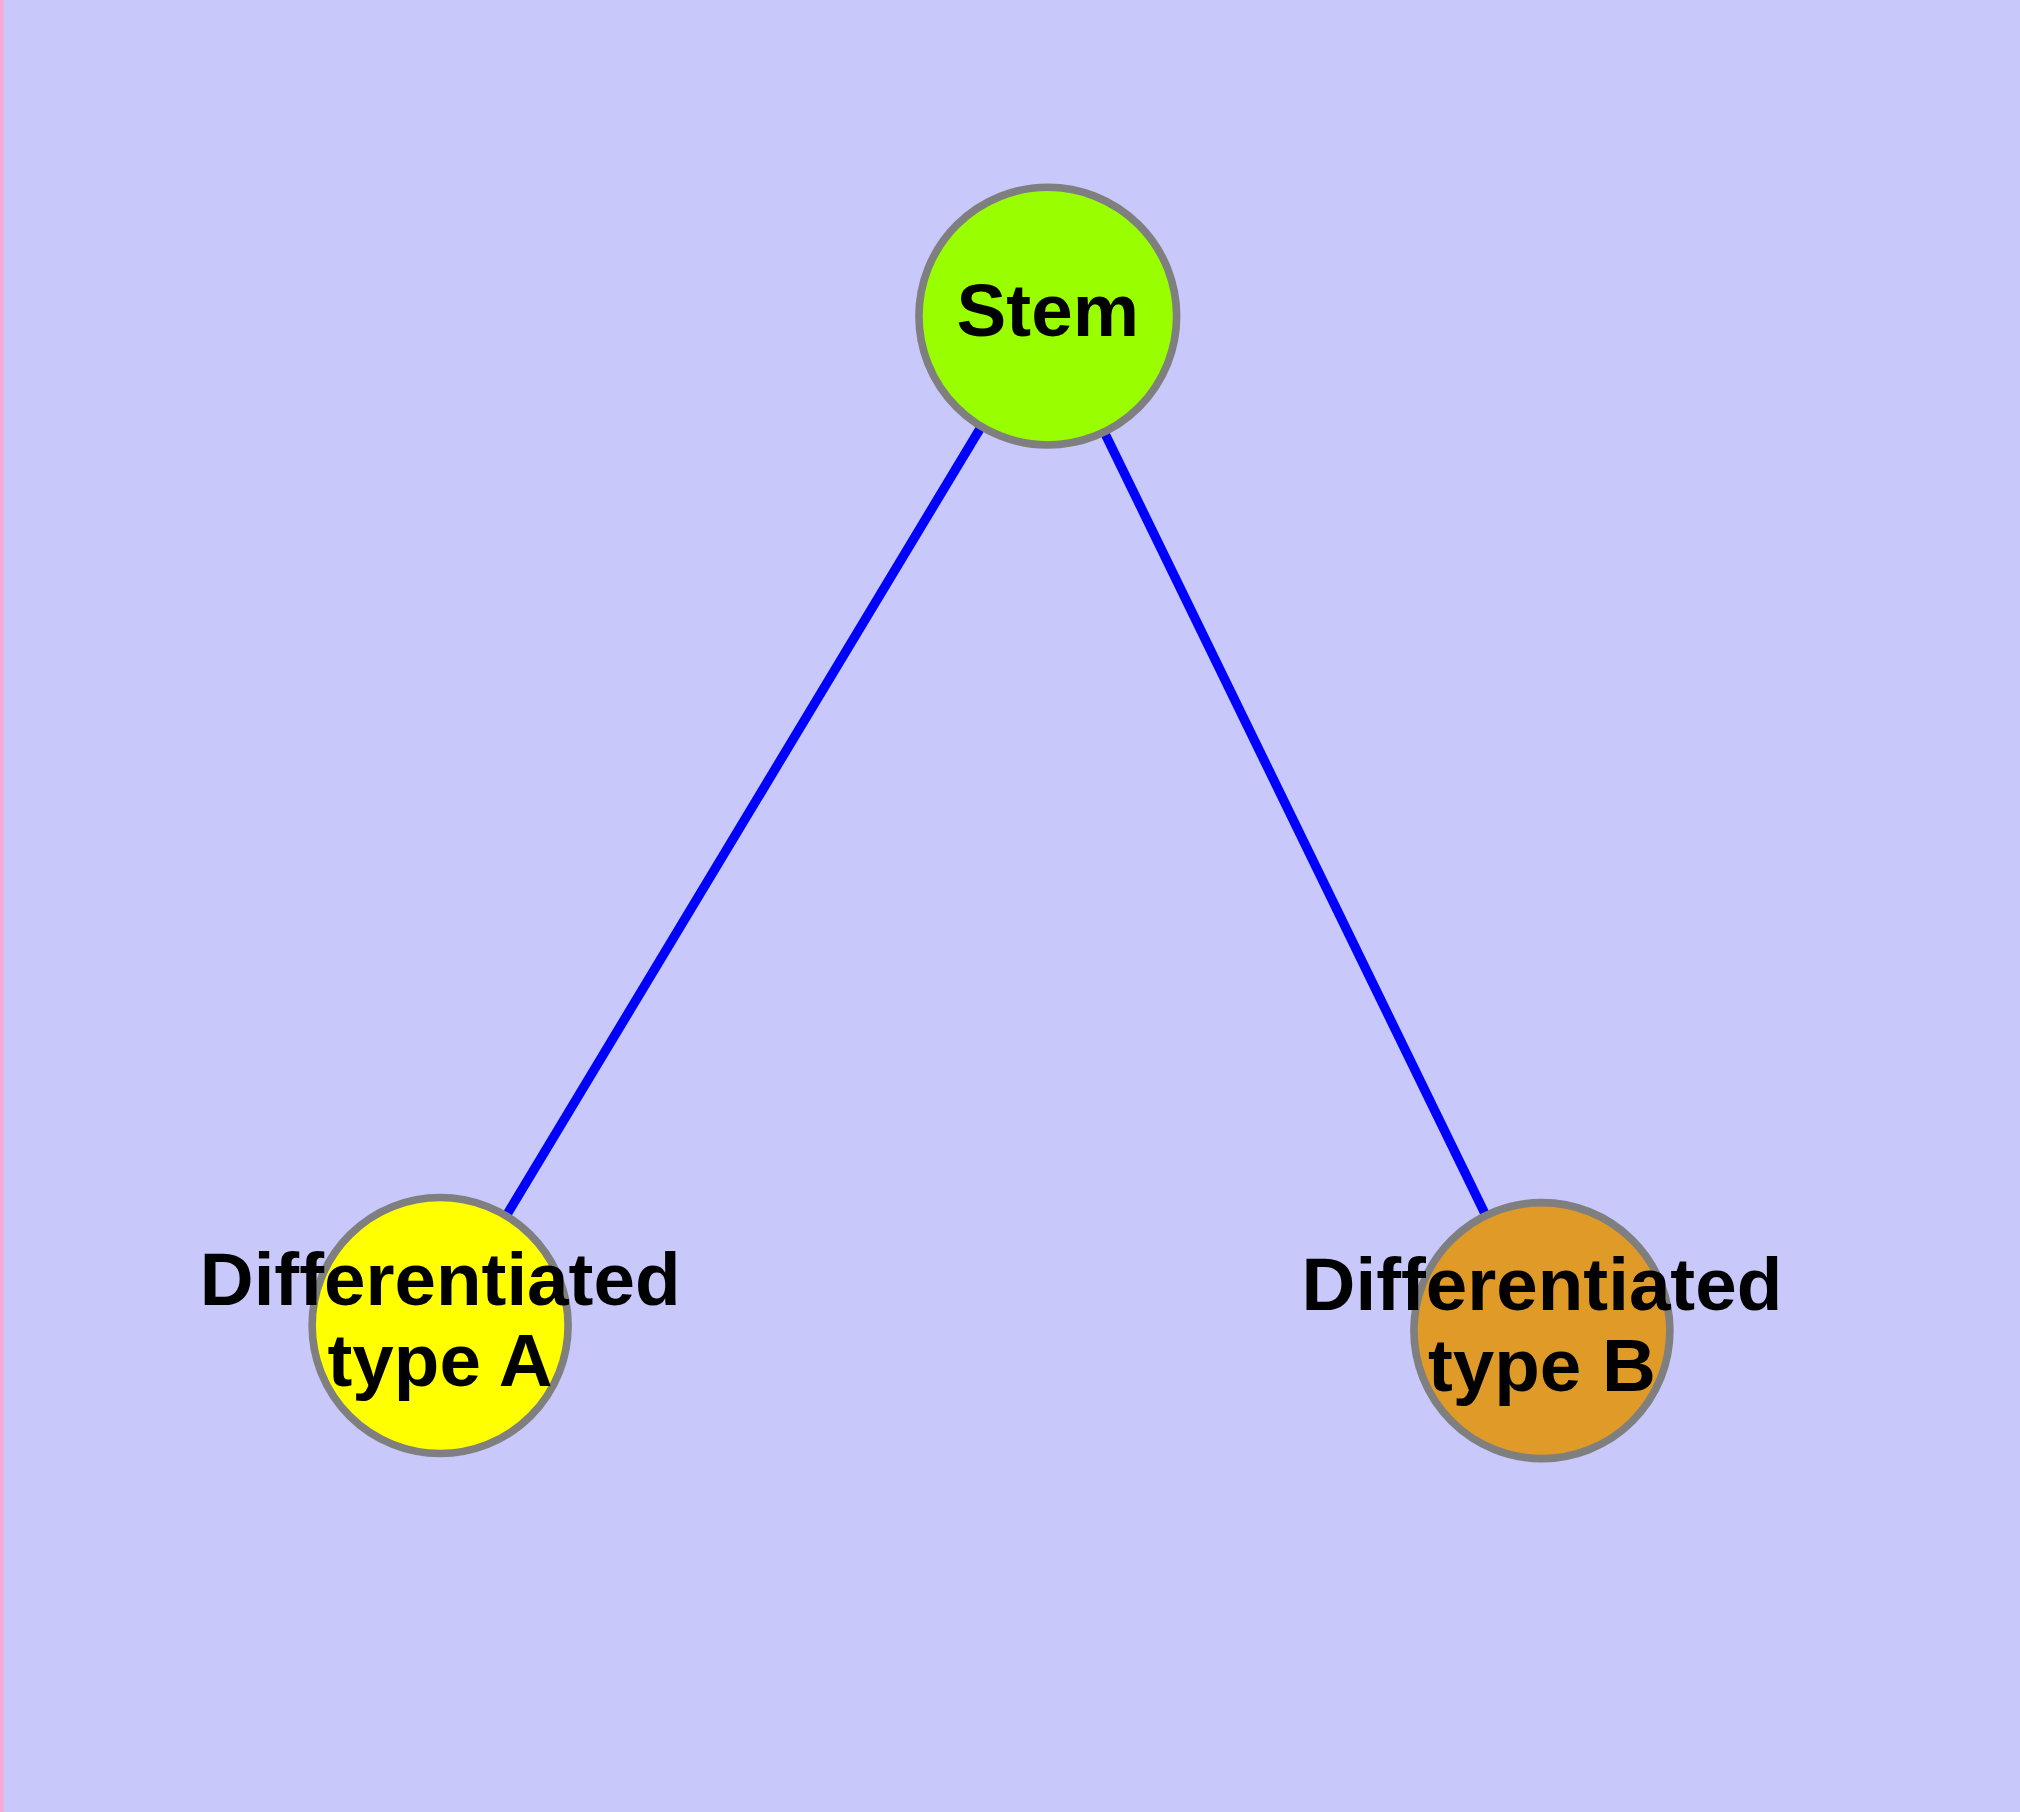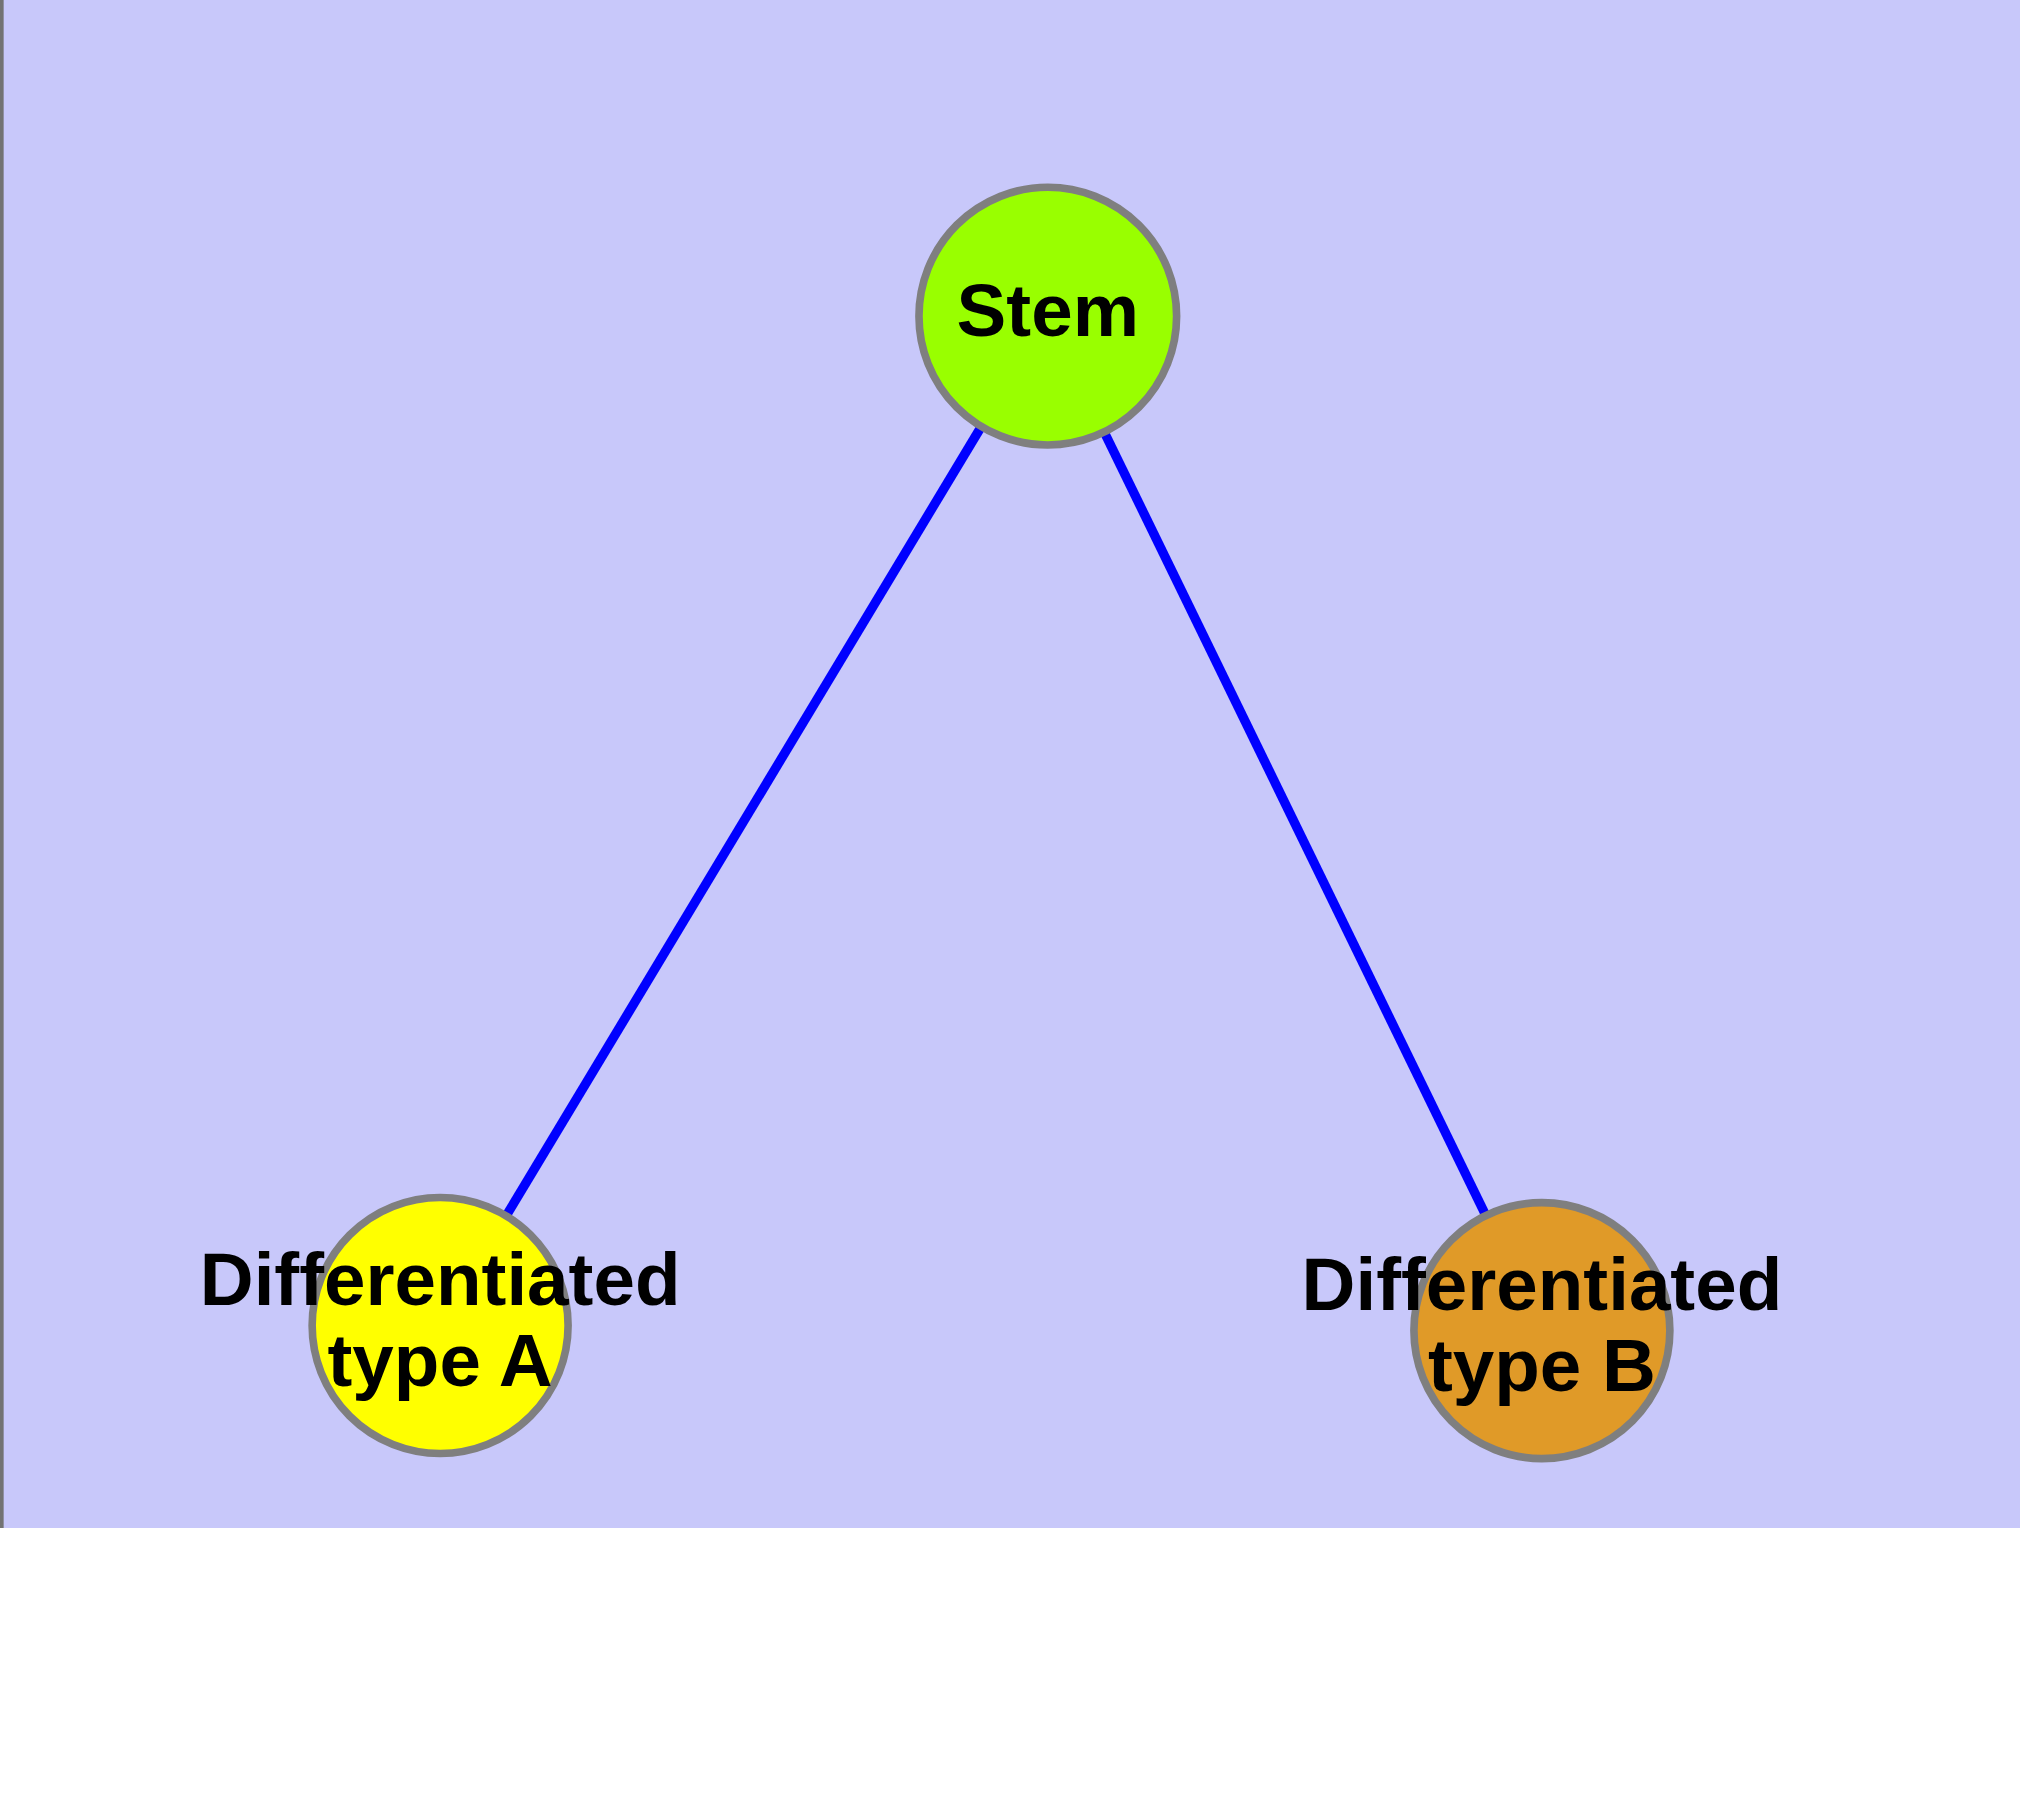--- a/index.html
+++ b/index.html
@@ -7,23 +7,23 @@
     margin: 0;
     padding: 0;
     background: #ffffff;
   }
   body {
     font-family: "Liberation Sans", sans-serif;
   }
   #canvas-wrap {
     position: relative;
     width: 2021px;
-    height: 1528px;
+    height: 1812px;
     overflow: hidden;
-    background: #737373;
+    background: #f9a8d4;
   }
   #graph-svg {
     display: block;
     width: 2021px;
     height: 1812px;
   }
   .graph-background {
     fill: #c8c8fa;
   }
   .graph-edge {

